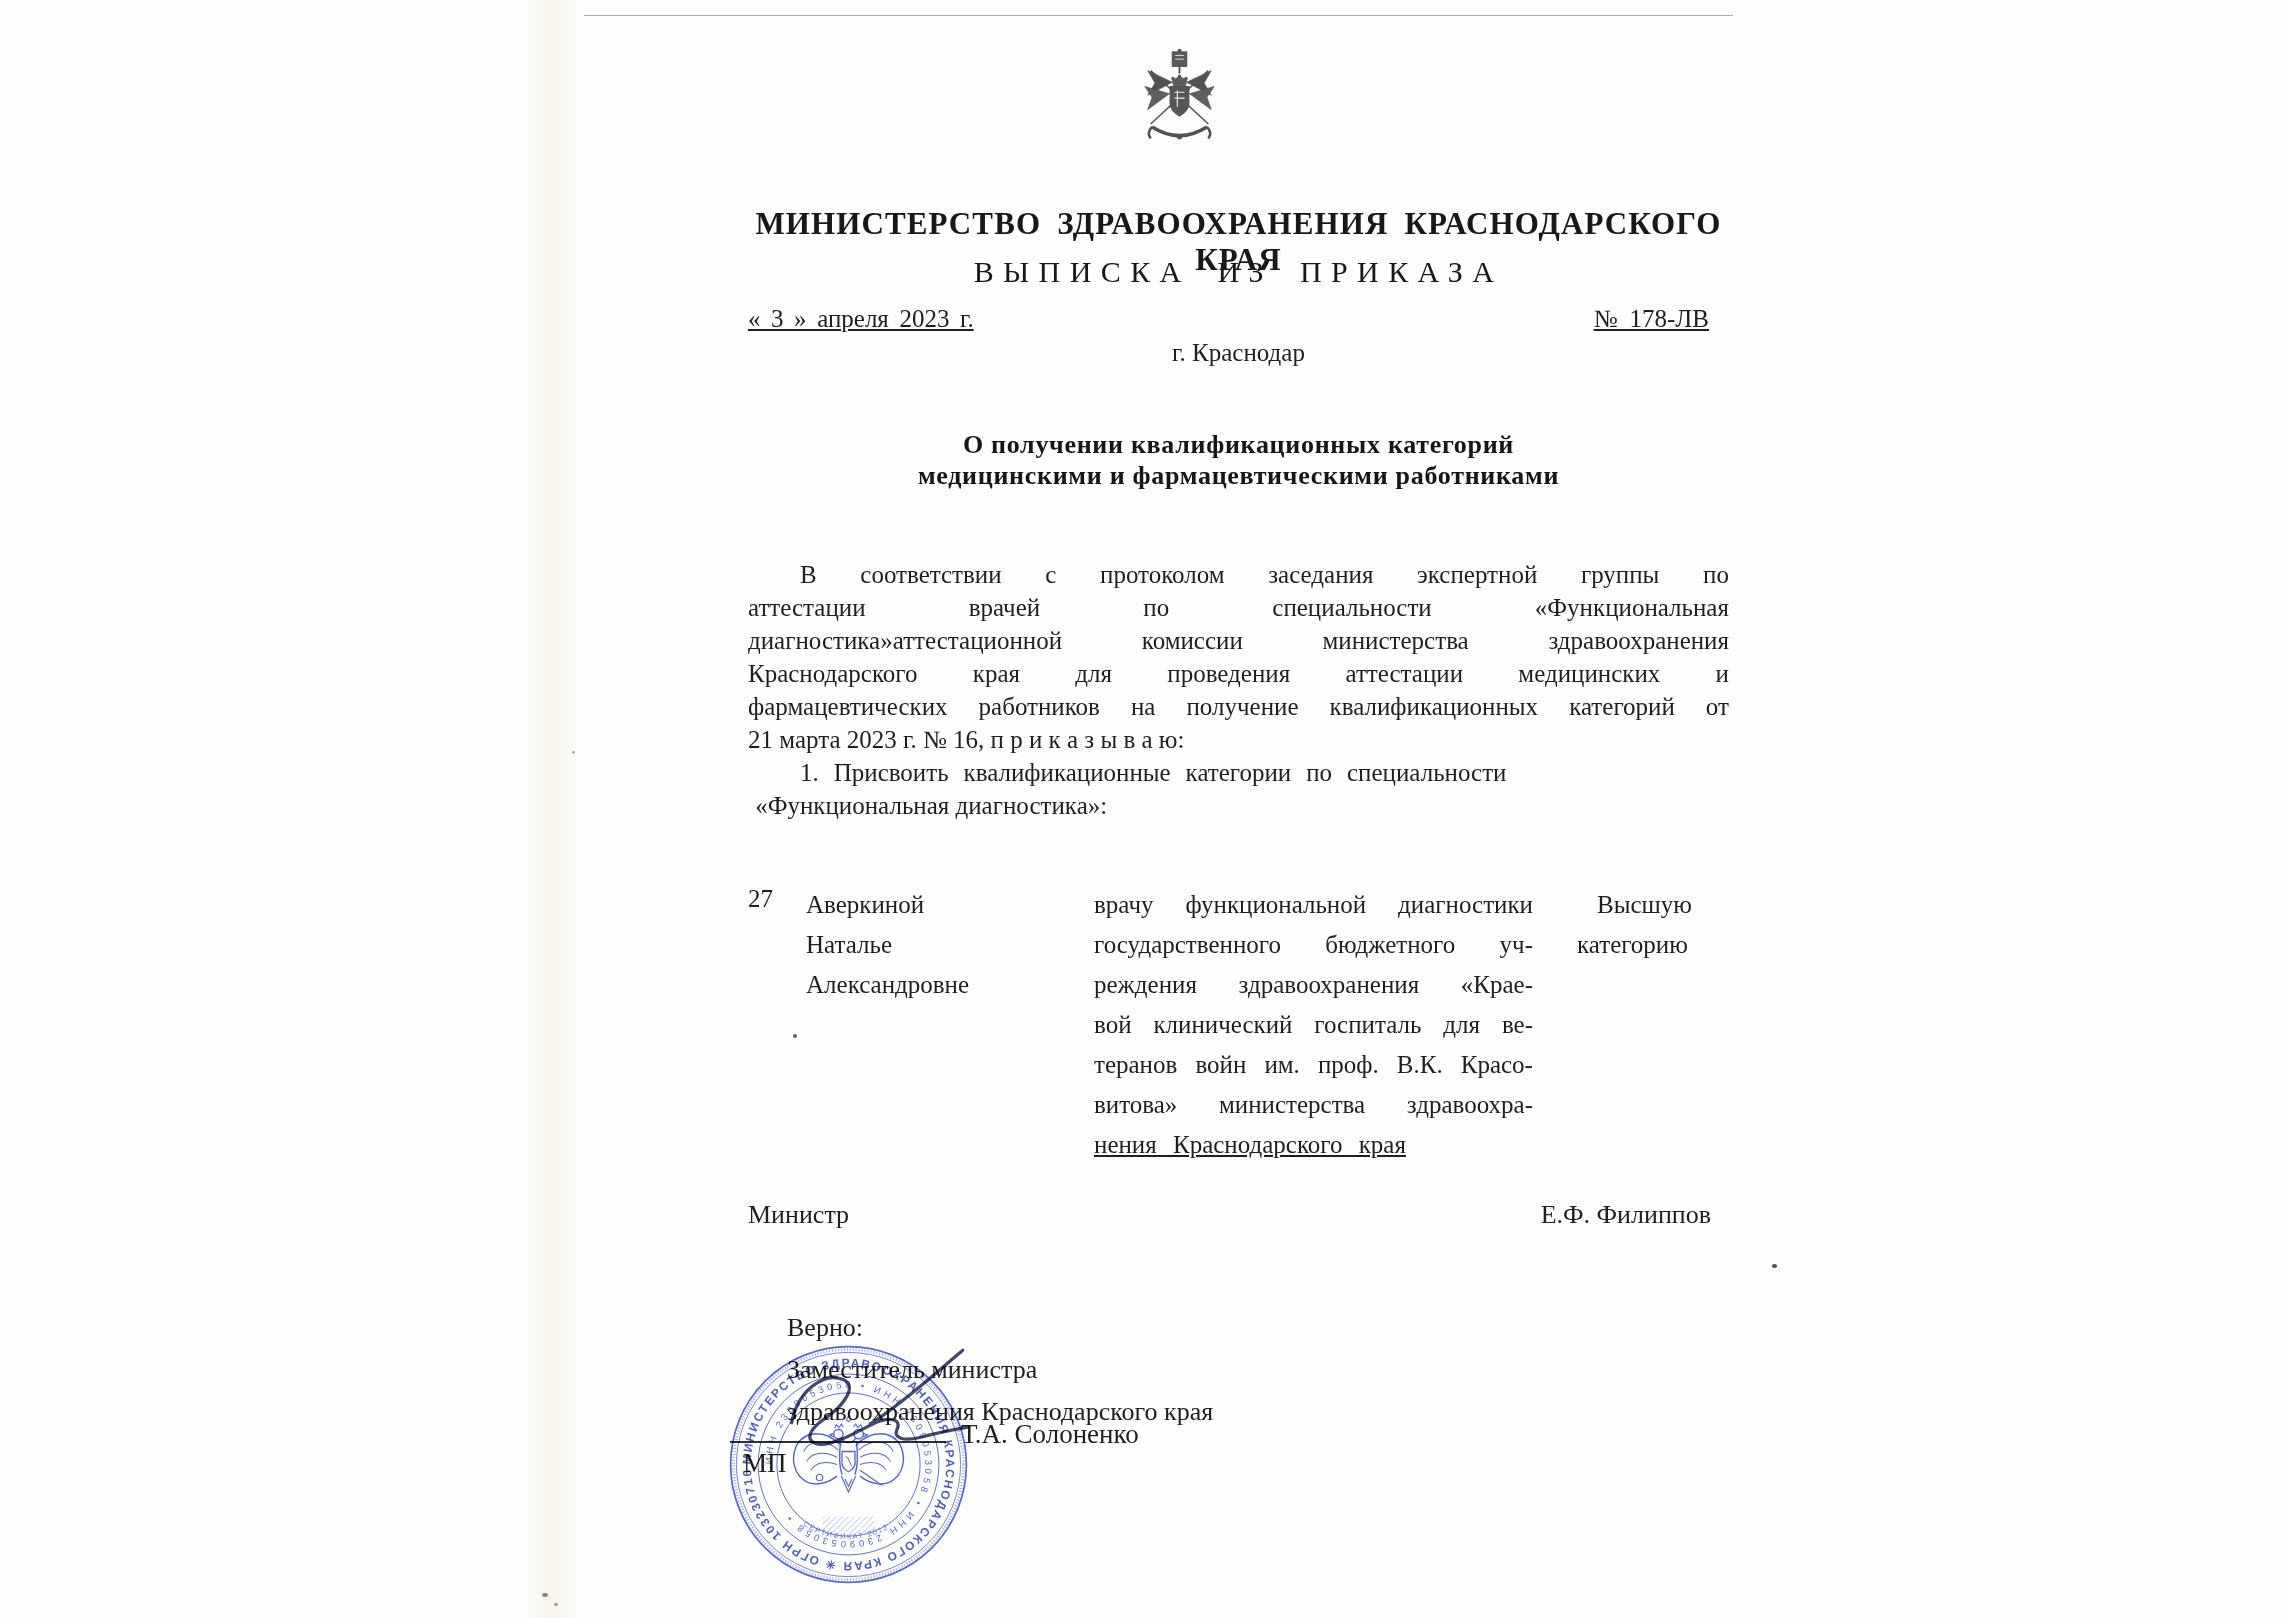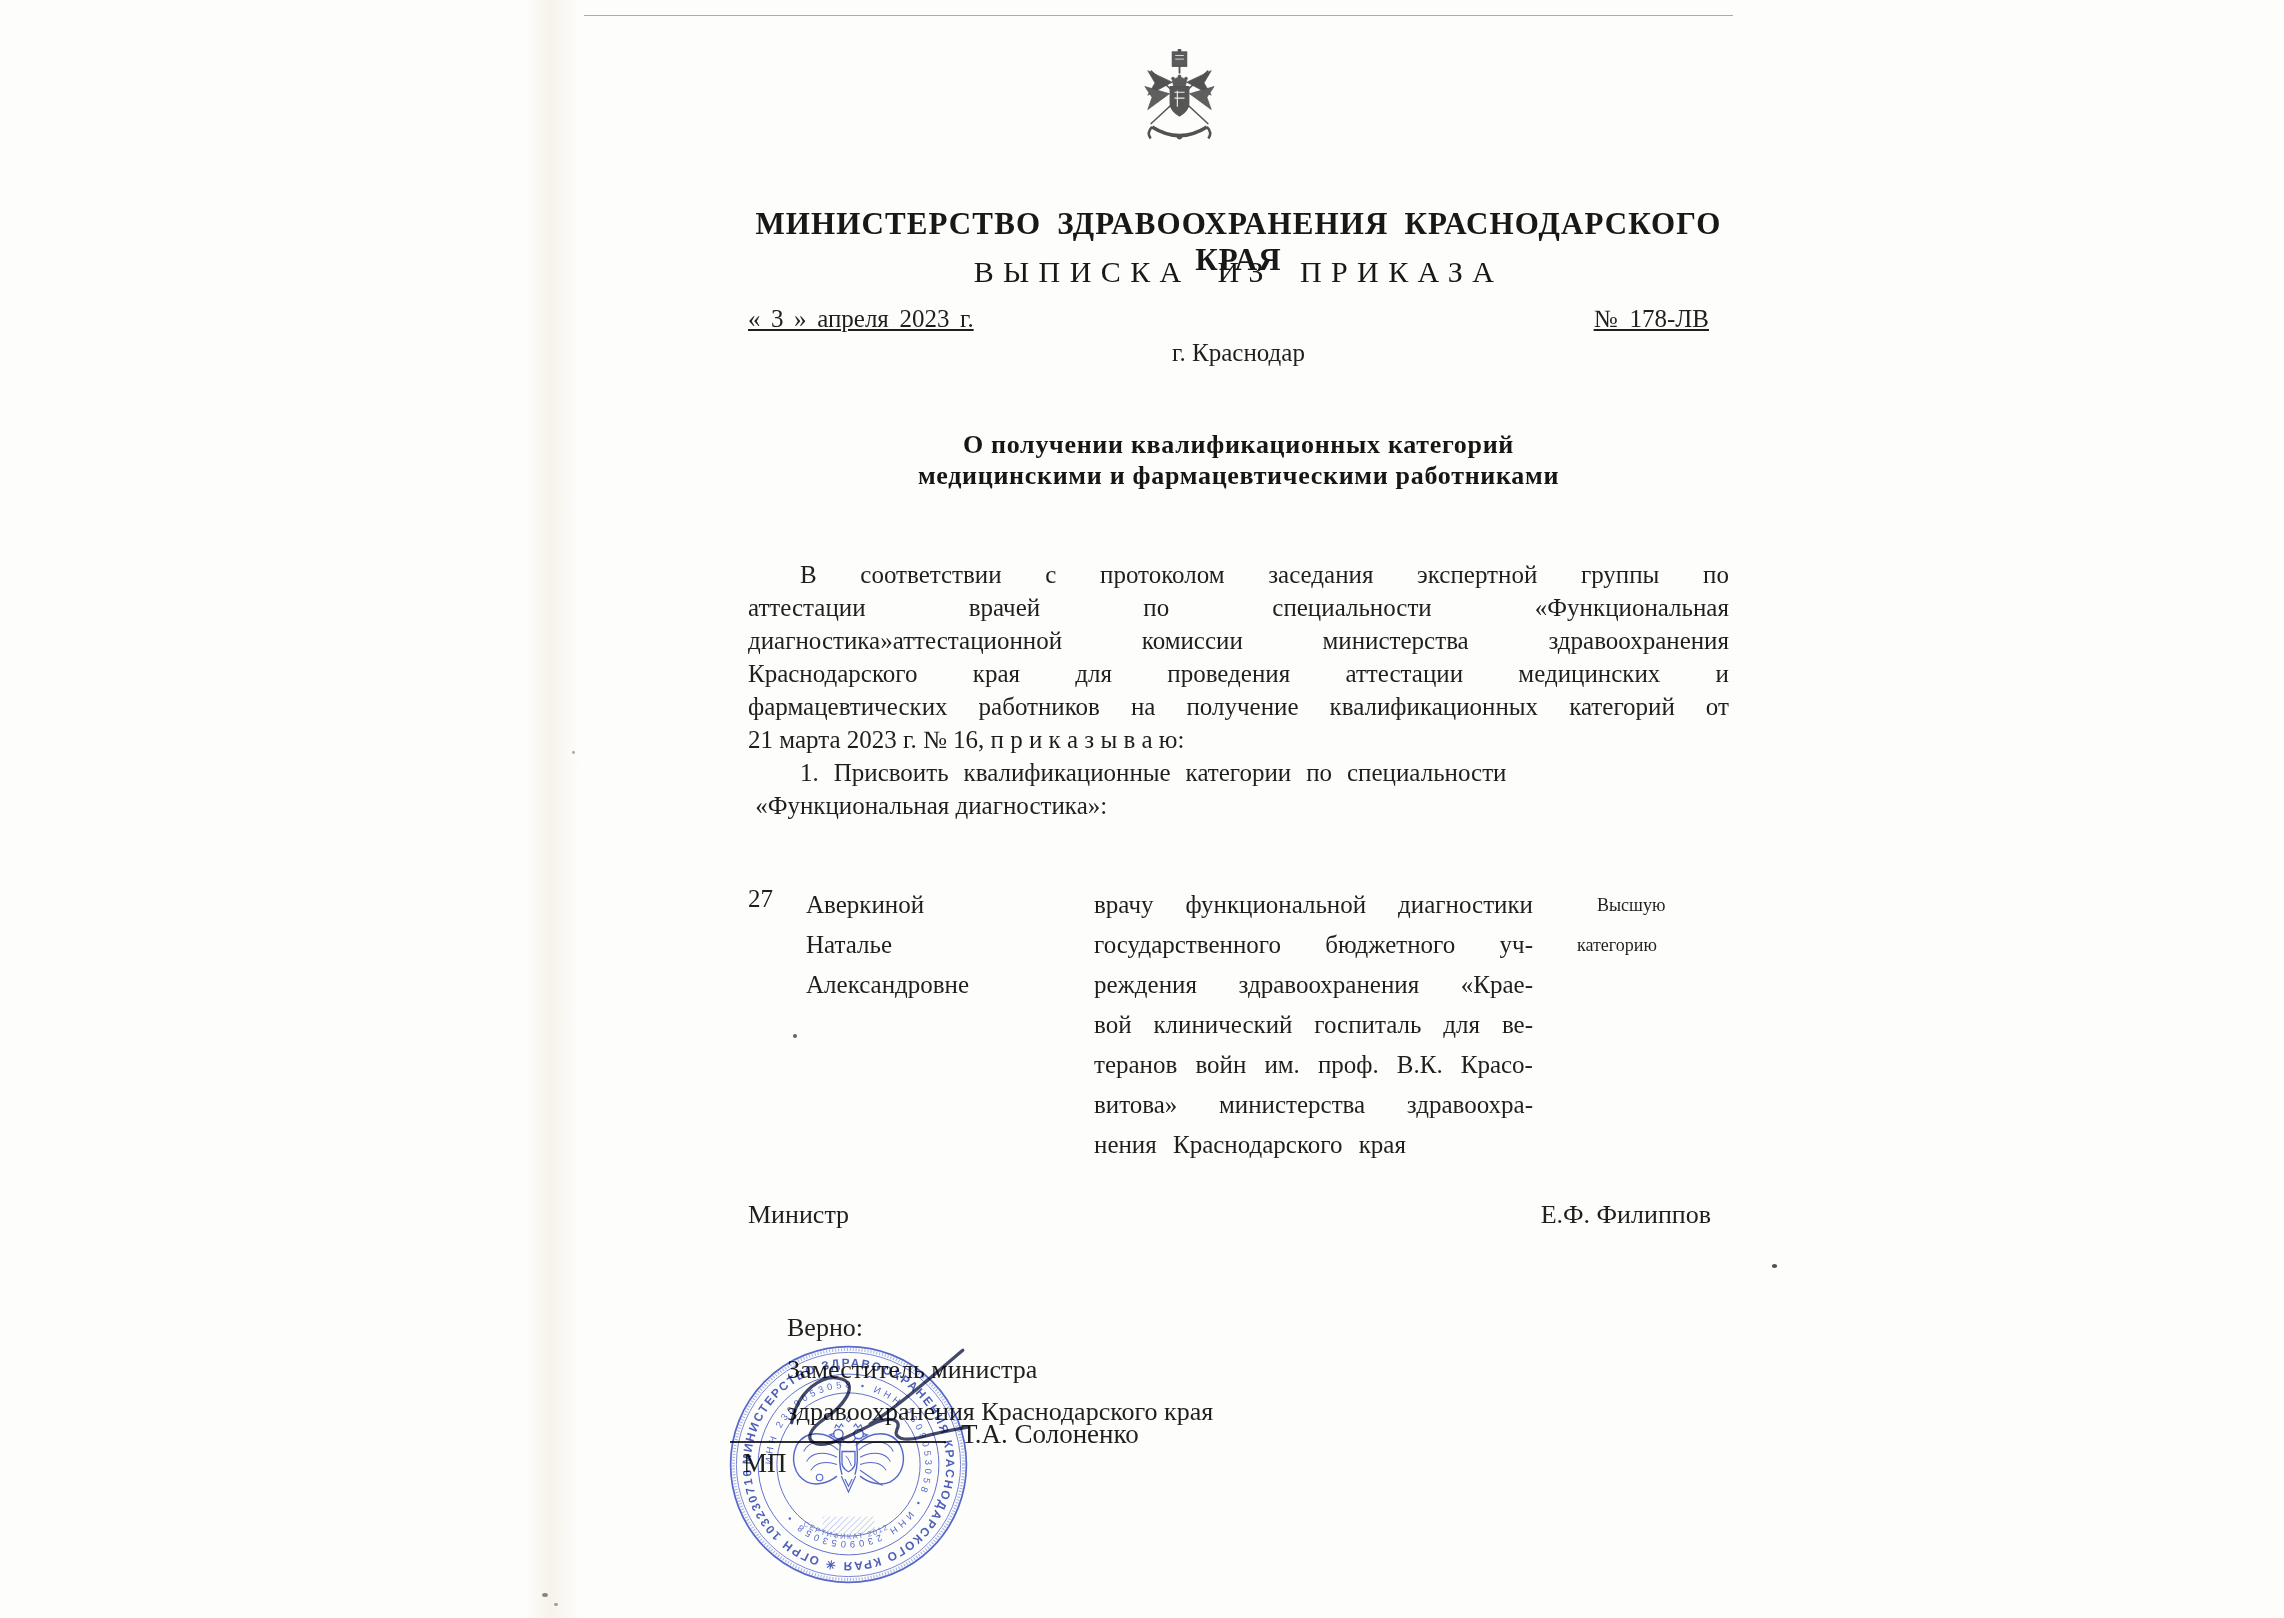--- a/index.html
+++ b/index.html
@@ -20,28 +20,28 @@
   .daterow .left{word-spacing:4.3px;}
   .daterow .right{padding-right:20px;word-spacing:5.8px;}
   .city{top:339px;font-size:25px;}
   .titleblk{top:429px;font-size:26px;font-weight:bold;line-height:31px;letter-spacing:0.7px;color:#161616;}
   .bodyblk{top:558px;font-size:25px;}
   .bodyblk .ln{line-height:33px;height:33px;white-space:nowrap;}
   .jline{display:flex;justify-content:space-between;white-space:nowrap;}
   .ind{padding-left:52px;}
   .ind-sm{padding-left:7.2px;}
   .ws10{word-spacing:8.7px;}
-  .ws14{word-spacing:10px;}
+  .ws14{word-spacing:10px;text-decoration:underline;}
   
   .t-num{left:748px;top:885px;font-size:25px;}
   .t-name{left:806px;top:885px;width:203px;font-size:25px;}
   .t-name .ln{line-height:40px;height:40px;}
   .t-pos{left:1094px;top:885px;width:439px;font-size:25px;}
   .t-pos .ln{line-height:40px;height:40px;}
-  .t-cat{left:1577px;top:885px;width:152px;font-size:18px;}
+  .t-cat{left:1577px;top:885px;width:152px;font-size:25px;}
   .t-cat .ln{line-height:40px;height:40px;}
   .pad28{padding-left:20px;}
   
   .ministerrow{top:1200px;display:flex;justify-content:space-between;font-size:26px;}
   .ministerrow .right{padding-right:18px;}
   .vernoblk{left:787px;top:1307px;font-size:26px;}
   .vernoblk .ln{line-height:42px;height:42px;}
   .sigline{left:730px;top:1441px;width:216px;height:2.2px;background:#2e2e36;}
   .mp{left:743px;top:1448px;font-size:27px;}
   .deputyname{left:961px;top:1419px;font-size:27px;}

